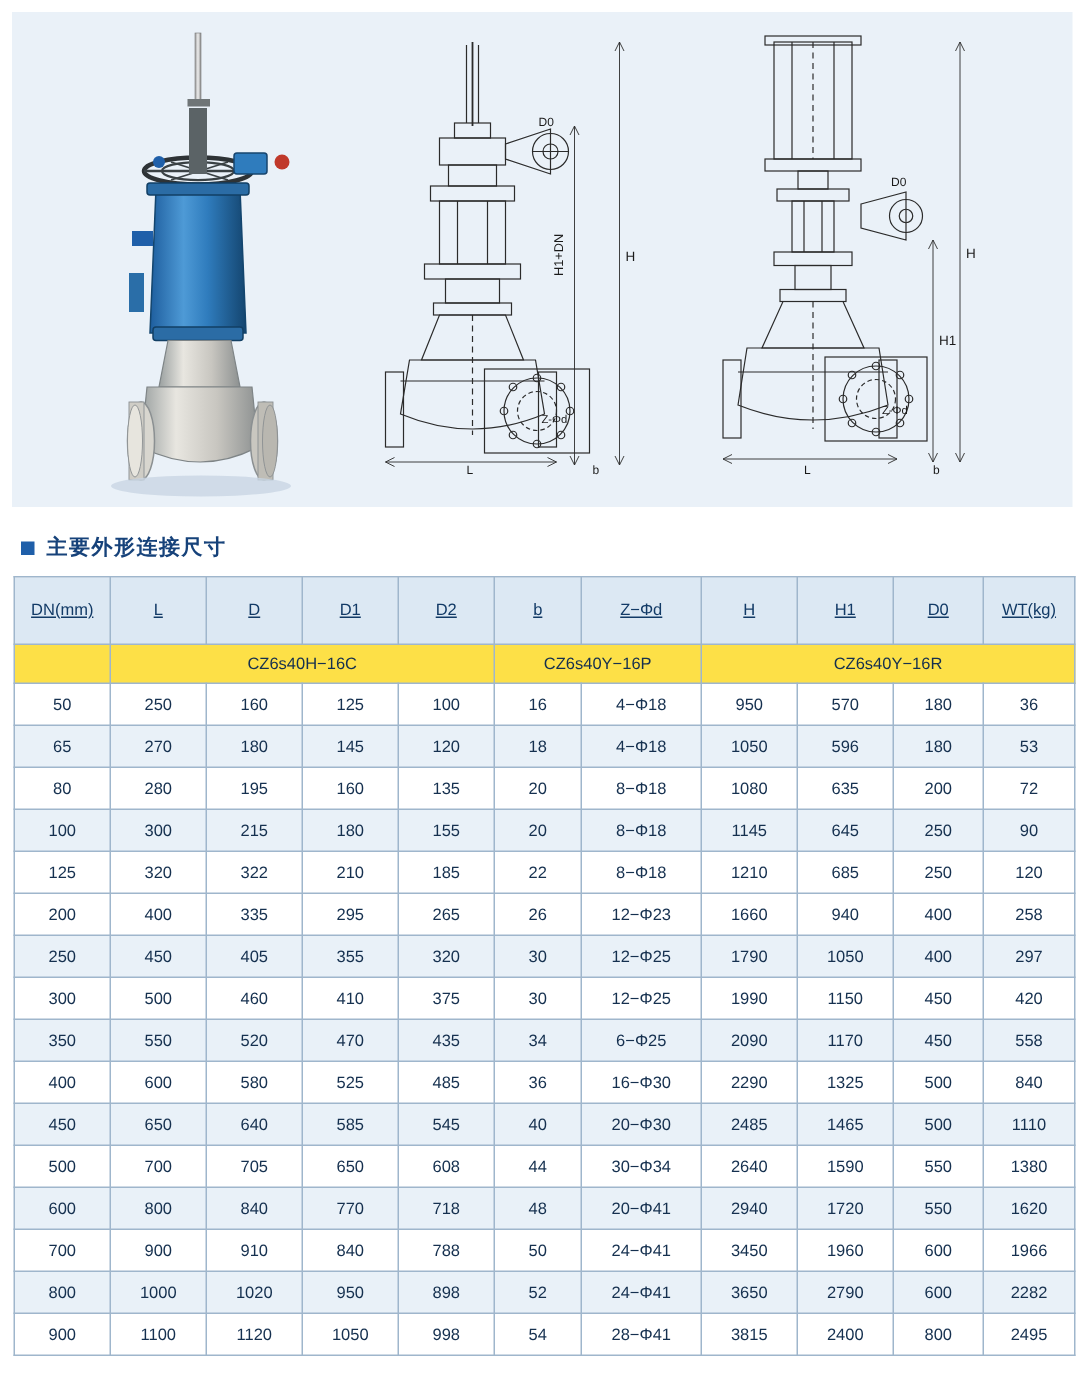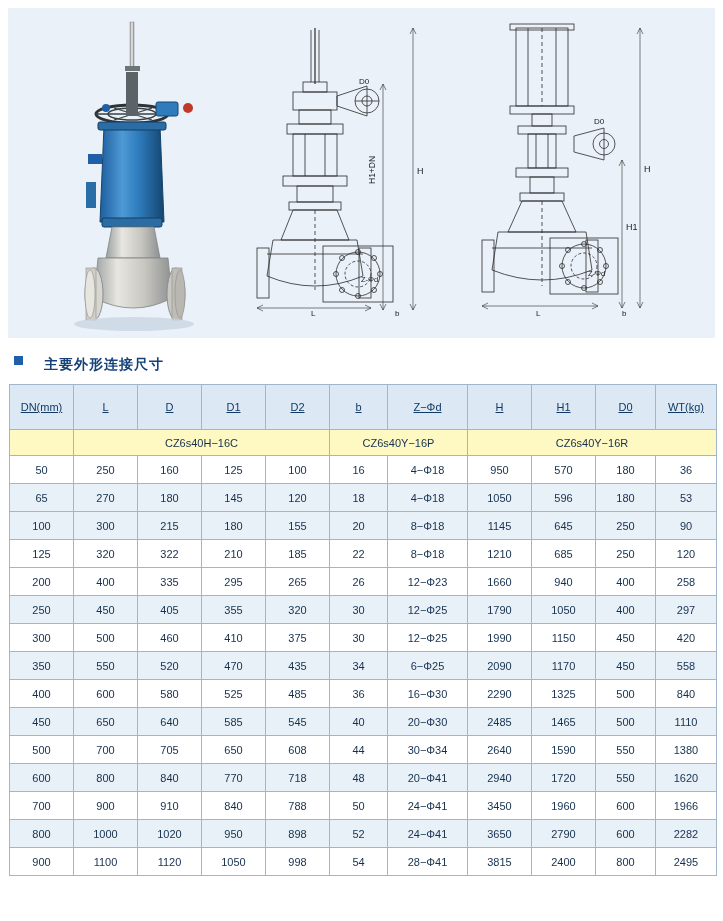--- a/index.html
+++ b/index.html
@@ -24,23 +24,22 @@
     background: #eaf1f8;
     overflow: hidden;
   }
   .figure-panel svg {
     display: block;
   }
 
   
   .section-head {
     display: flex;
-    align-items: flex-start;
+    align-items: center;
     margin: 18px 0 10px 14px;
-    gap: 13px;
   }
   .section-head .bullet {
     width: 9px;
     height: 9px;
     background: #1f5fa9;
     margin-right: 8px;
   }
   .section-head .title {
     font-size: 14px;
     font-weight: bold;
@@ -67,21 +66,21 @@
     color: #15304f;
   }
   table.specs thead th {
     background: #dce8f3;
     font-size: 11px;
     height: 44px;
     color: #123a66;
     text-decoration: underline;
   }
   table.specs tr.model-row td {
-    background: #fef9c3;
+    background: #fde047;
     height: 25px;
     font-size: 11px;
   }
   table.specs tbody tr.alt td {
     background: #eaf2f9;
   }
   table.specs tbody tr td {
     background: #ffffff;
   }
   table.specs tbody tr.alt td {
@@ -333,20 +332,33 @@
         <td>180</td>
         <td>145</td>
         <td>120</td>
         <td>18</td>
         <td>4−Φ18</td>
         <td>1050</td>
         <td>596</td>
         <td>180</td>
         <td>53</td>
       </tr>
+      <tr>
+        <td>80</td>
+        <td>280</td>
+        <td>195</td>
+        <td>160</td>
+        <td>135</td>
+        <td>20</td>
+        <td>8−Φ18</td>
+        <td>1080</td>
+        <td>635</td>
+        <td>200</td>
+        <td>72</td>
+      </tr>
       <tr class="alt">
         <td>100</td>
         <td>300</td>
         <td>215</td>
         <td>180</td>
         <td>155</td>
         <td>20</td>
         <td>8−Φ18</td>
         <td>1145</td>
         <td>645</td>

